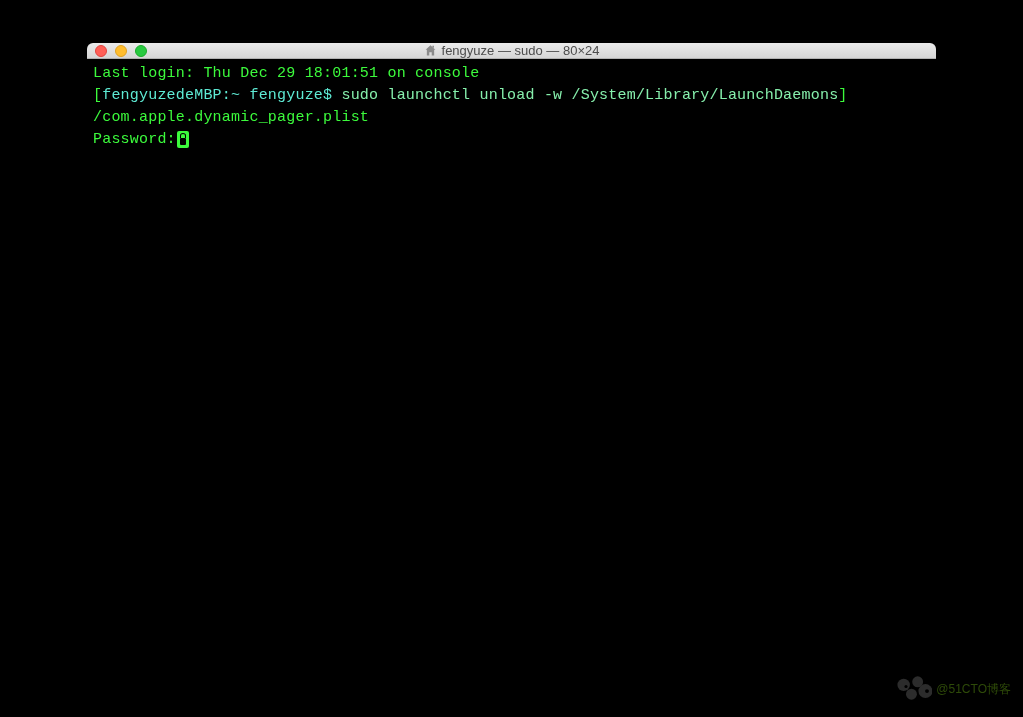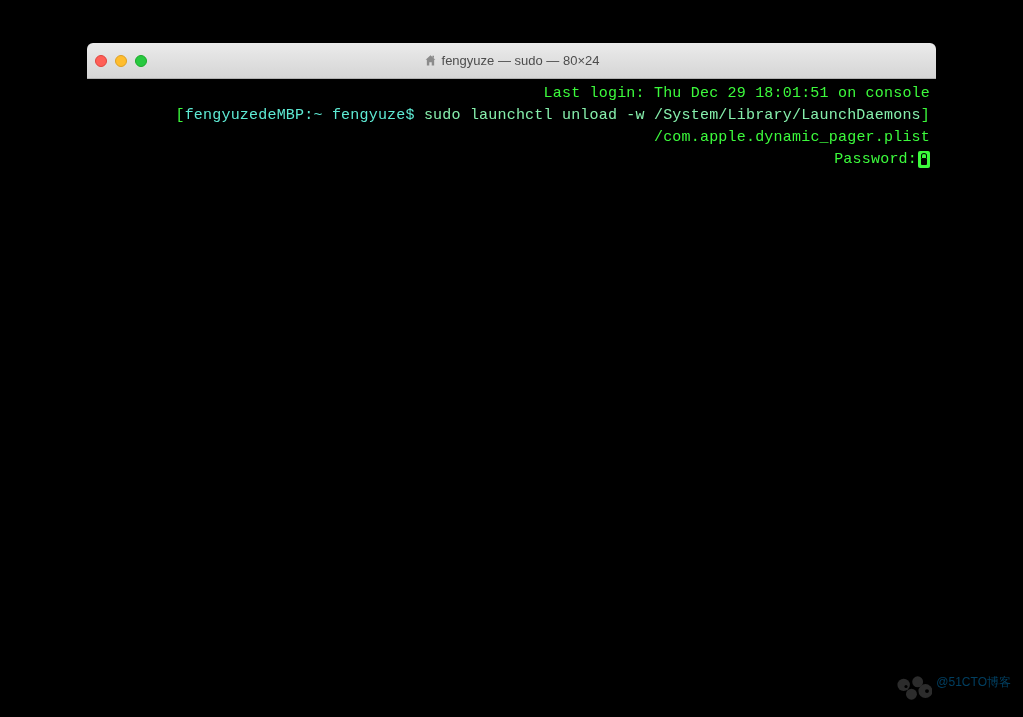--- a/index.html
+++ b/index.html
@@ -20,21 +20,21 @@
       left: 87px;
       top: 43px;
       width: 849px;
       height: 552px;
       background: #000000;
       border-radius: 6px;
       box-shadow: 0 10px 40px rgba(0,0,0,0.5);
       overflow: hidden;
     }
     .titlebar {
-      height: 36px;
+      height: 16px;
       background: linear-gradient(to bottom, #ebebeb 0%, #d5d5d5 100%);
       border-bottom: 1px solid #b1b1b1;
       display: flex;
       align-items: center;
       position: relative;
     }
     .traffic-lights {
       display: flex;
       gap: 8px;
       padding-left: 8px;
@@ -80,21 +80,20 @@
     }
     .terminal-body {
       padding: 4px 6px;
       font-size: 15px;
       line-height: 22px;
       color: #3cfa3c;
       font-family: Menlo, Monaco, "Courier New", monospace;
       letter-spacing: 0.2px;
       white-space: pre-wrap;
       word-break: break-all;
-      text-align: right;
     }
     .terminal-line {
       display: block;
     }
     .bracket {
       color: #3cfa3c;
     }
     .prompt-text {
       color: #5eead4;
     }
@@ -130,25 +129,25 @@
       left: 3px;
       width: 6px;
       height: 7px;
       background: #000;
       border-radius: 1px;
     }
     .watermark {
       position: absolute;
       bottom: 12px;
       right: 12px;
-      color: #0369a1;
+      color: #4d7c0f;
       font-size: 12px;
       font-family: Arial, sans-serif;
       display: flex;
-      align-items: flex-start;
+      align-items: center;
       gap: 4px;
       opacity: 0.6;
     }
     .watermark-icon {
       display: inline-block;
     }
     .watermark-icon svg {
       width: 38px;
       height: 28px;
     }

